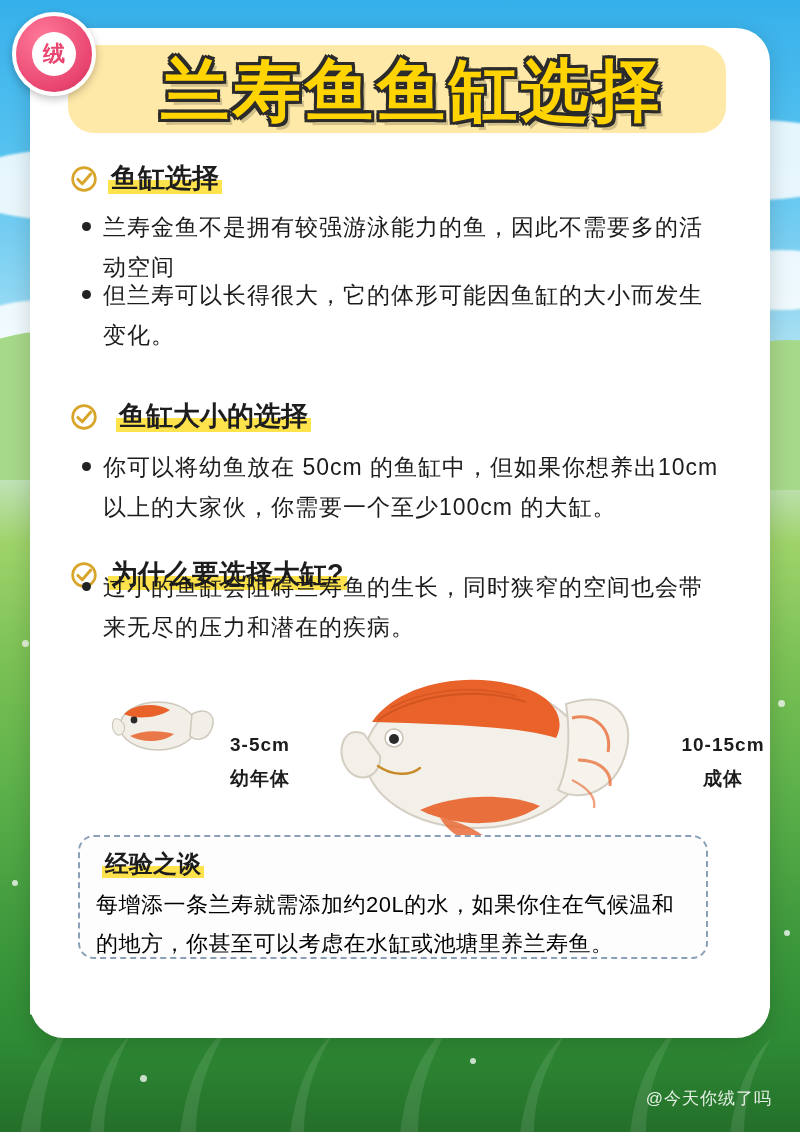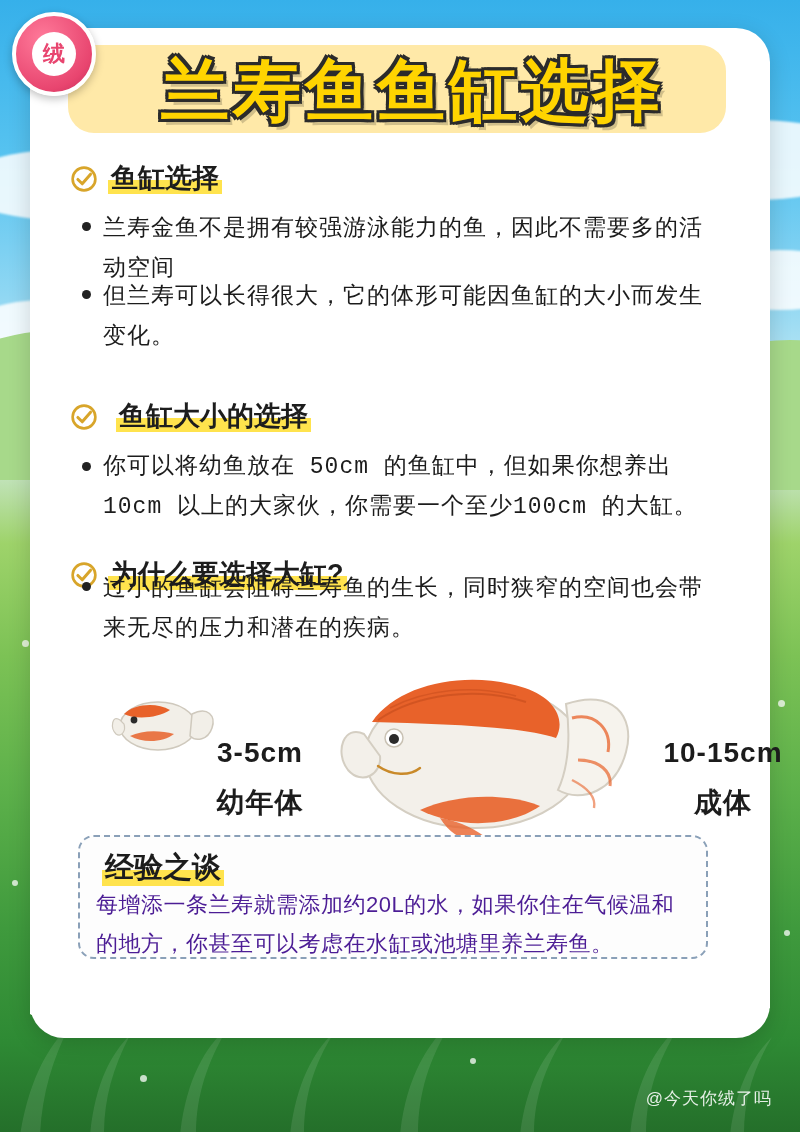--- a/index.html
+++ b/index.html
@@ -177,21 +177,21 @@
     font-size: 23px;
     line-height: 1.75;
     color: #1c1c1c;
     letter-spacing: 1px;
   }
 
   
   .fish-label {
     position: absolute;
     text-align: center;
-    font-size: 28px;
+    font-size: 19px;
     font-weight: bold;
     color: #1c1c1c;
     letter-spacing: 1px;
     line-height: 1.8;
   }
 
   
   .tipbox {
     position: absolute;
     left: 78px;
@@ -199,34 +199,34 @@
     width: 626px;
     height: 120px;
     border: 2px dashed #8aa0b8;
     border-radius: 16px;
     background: #fdfdfd;
   }
   .tip-title {
     position: absolute;
     left: 102px;
     top: 848px;
-    font-size: 29px;
+    font-size: 24px;
     font-weight: bold;
     color: #1c1c1c;
     background: linear-gradient(to bottom, transparent 55%, #ffe34d 55%, #ffe34d 95%, transparent 95%);
     padding: 0 3px;
   }
   .tip-body {
     position: absolute;
     left: 96px;
     top: 886px;
     width: 596px;
     font-size: 22px;
     line-height: 1.75;
-    color: #4c1d95;
+    color: #000000;
     letter-spacing: 0.5px;
   }
 
   
   .watermark {
     position: absolute;
     right: 28px;
     bottom: 22px;
     font-size: 17px;
     color: rgba(255,255,255,0.88);
@@ -299,21 +299,21 @@
 </div>
 
 <div class="section" style="top:400px;gap:18px;">
   <svg class="check-icon" viewBox="0 0 32 32">
     <circle cx="16" cy="16" r="13" fill="none" stroke="#d8a52a" stroke-width="3"></circle>
     <path d="M9 16.5 L14 21.5 L23.5 10.5" fill="none" stroke="#d8a52a" stroke-width="3.4" stroke-linecap="round" stroke-linejoin="round"></path>
   </svg>
   <span class="section-label">鱼缸大小的选择</span>
 </div>
 
-<div class="bullet" style="top:447px;font-family:Liberation Mono, monospace;">
+<div class="bullet" style="top:447px;">
   <span class="bullet-dot"></span>
   <span class="bullet-text">你可以将幼鱼放在 50cm 的鱼缸中，但如果你想养出10cm 以上的大家伙，你需要一个至少100cm 的大缸。</span>
 </div>
 
 <div class="section" style="top:558px;">
   <svg class="check-icon" viewBox="0 0 32 32">
     <circle cx="16" cy="16" r="13" fill="none" stroke="#d8a52a" stroke-width="3"></circle>
     <path d="M9 16.5 L14 21.5 L23.5 10.5" fill="none" stroke="#d8a52a" stroke-width="3.4" stroke-linecap="round" stroke-linejoin="round"></path>
   </svg>
   <span class="section-label">为什么要选择大缸?</span>

